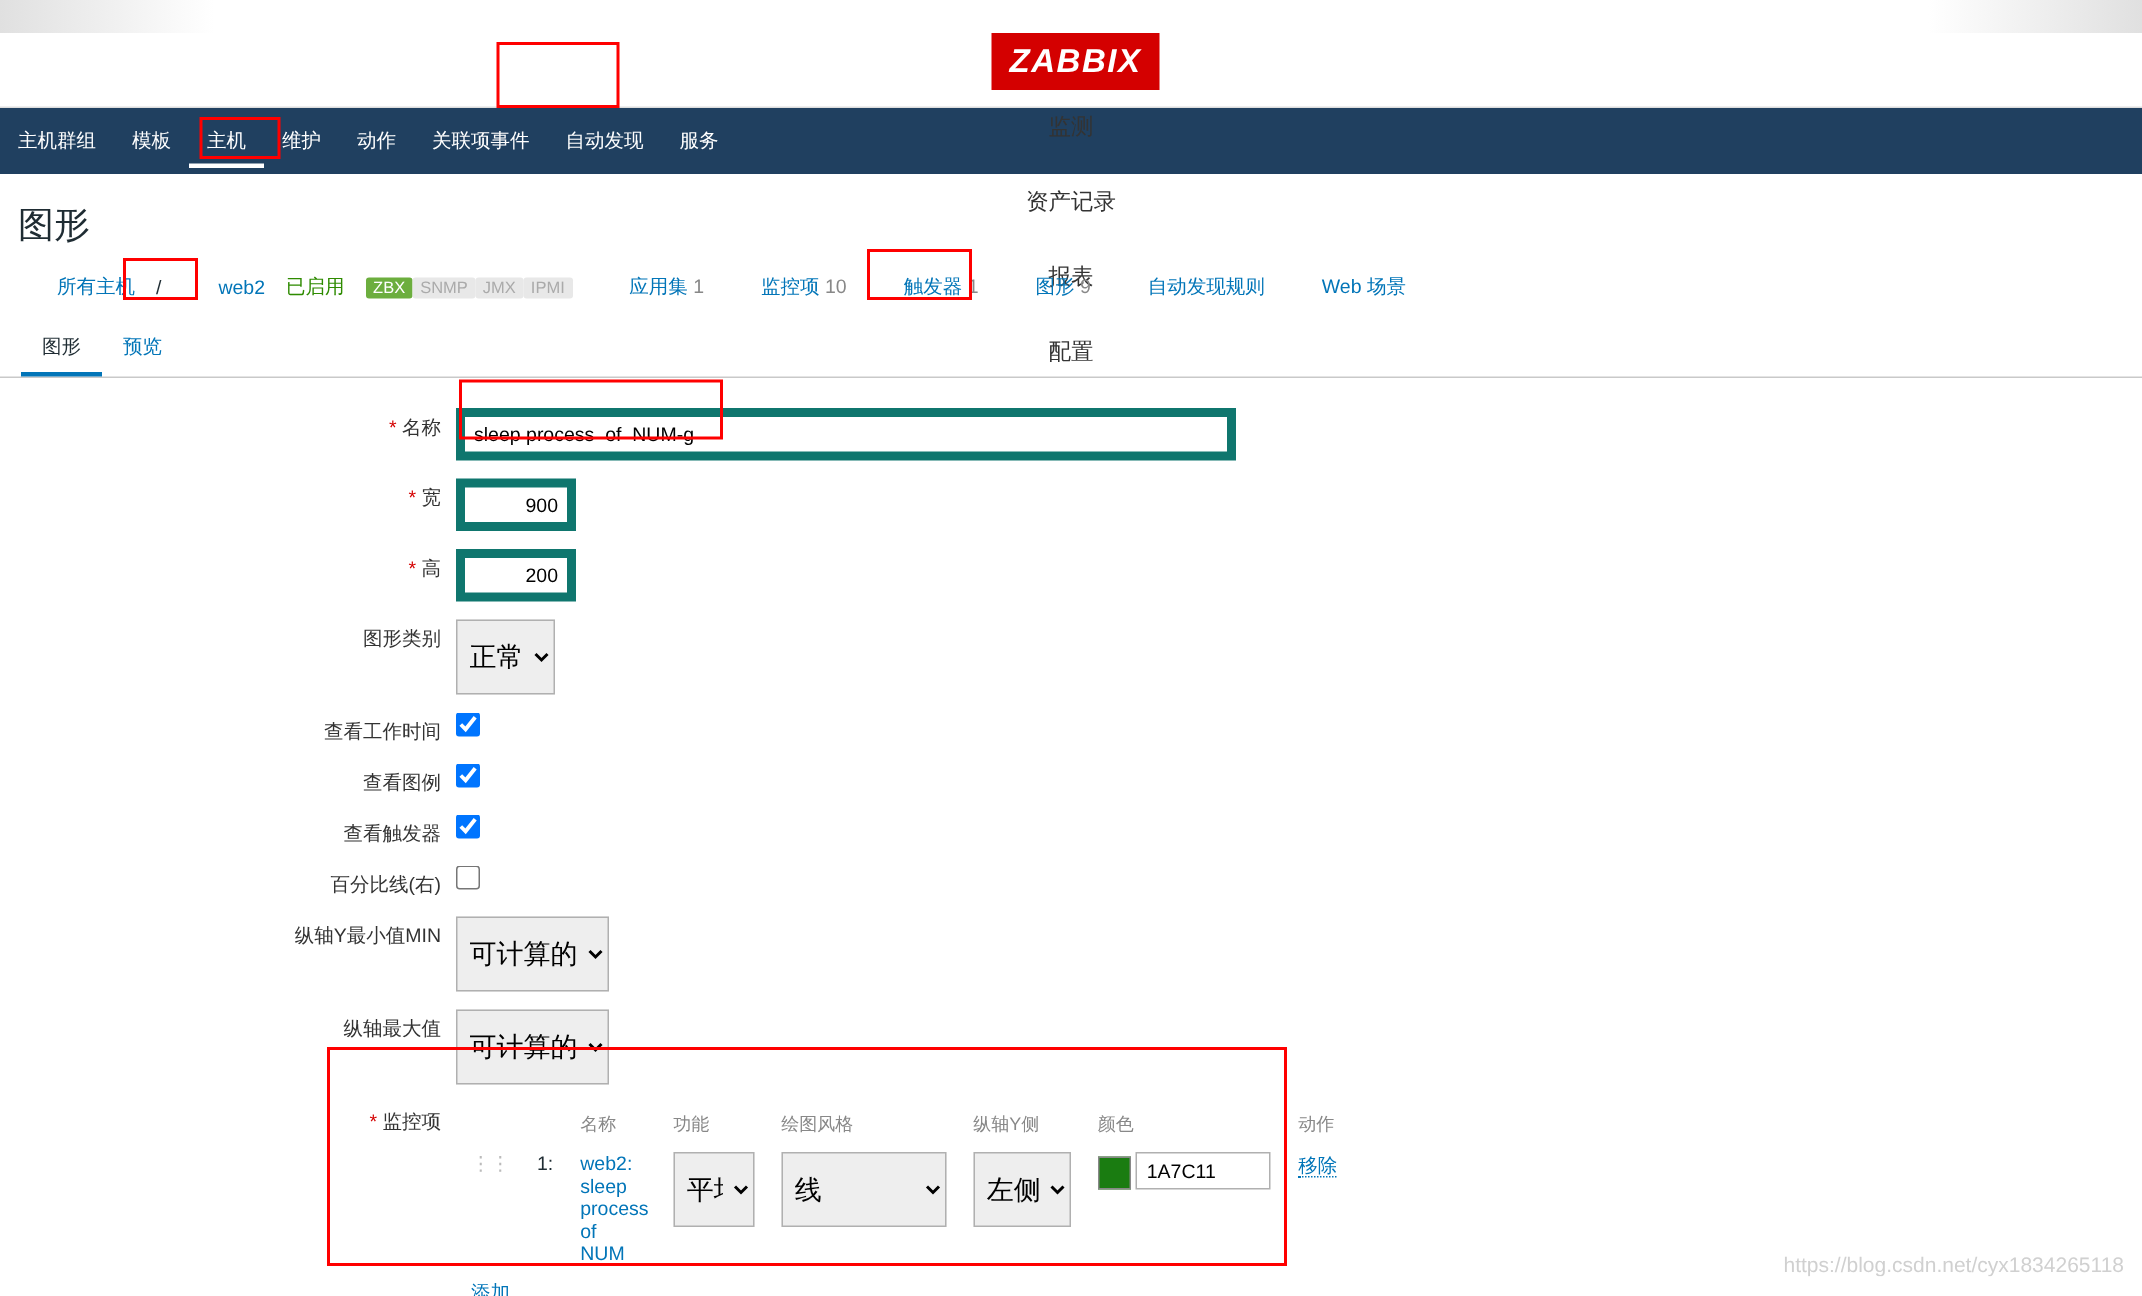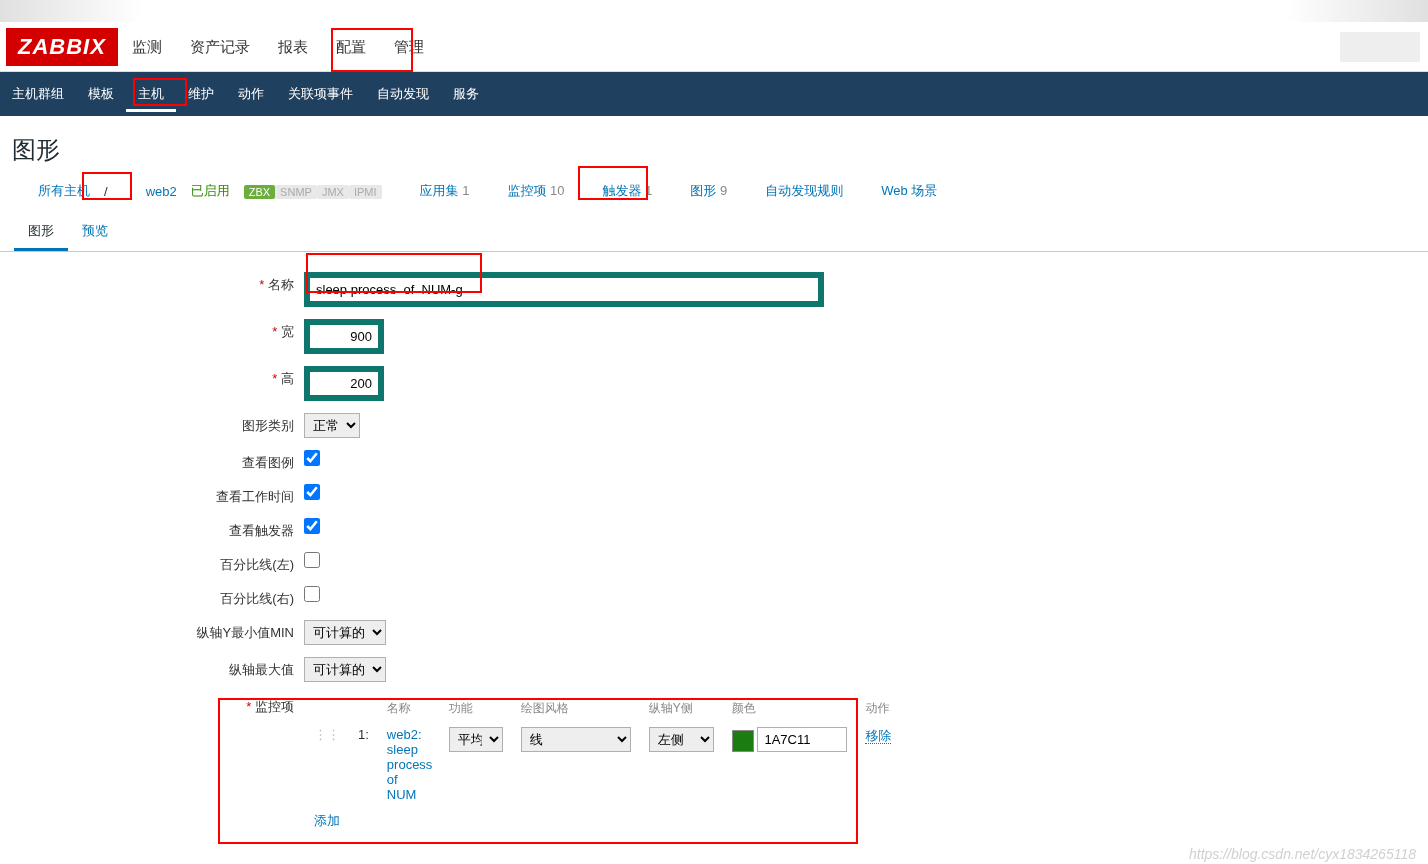--- a/index.html
+++ b/index.html
@@ -1,18 +1,18 @@
 <!DOCTYPE html>
 <html><head>
 <meta charset="utf-8">
 <style>
   * { box-sizing: border-box; margin: 0; padding: 0; }
   body { font-family: Arial, "Microsoft YaHei", sans-serif; font-size: 13px; color: #1f2c33; background: #fff; }
   .topstrip { height: 22px; background: linear-gradient(90deg,#e0e0e0,#fff 10%,#fff 90%,#e0e0e0); display:flex; align-items:center; padding:0 10px; }
-  .mainnav { display:flex; align-items:center; height:50px; background:#fff; border-bottom:1px solid #ddd; }
+  .mainnav { display:flex; align-items:center; height:50px; background:#fff; border-bottom:1px solid #ddd;flex-direction:column; }
   .logo { background:#d40000; color:#fff; font-weight:bold; font-size:22px; padding:6px 12px; margin-left:6px; letter-spacing:1px; font-style:italic; }
   .mainnav .tab { padding:0 14px; height:50px; line-height:50px; color:#333; cursor:pointer; font-size:15px; }
   .subnav { background:#204060; color:#fff; display:flex; align-items:center; height:44px; font-size:13px; }
   .subnav .item { padding:0 12px; height:36px; line-height:36px; cursor:pointer; }
   .subnav .item.active { border-bottom:3px solid #fff; }
   .page-title { font-size:24px; padding:18px 12px 6px; color:#1f2c33; }
   .hostbar { display:flex; align-items:center; gap:14px; padding:10px 14px; font-size:13px; flex-wrap:wrap; }
   .hostbar a { color:#0275b8; text-decoration:none; cursor:pointer;margin-left:24px; }
   .badge { display:inline-block; padding:1px 5px; font-size:11px; border-radius:2px; }
   .badge.zbx { background:#6cae3e; color:#fff; }
@@ -23,31 +23,31 @@
   .tabs2 .t { padding:8px 14px; cursor:pointer; color:#0275b8; }
   .tabs2 .t.active { color:#1f2c33; border-bottom:3px solid #0275b8; }
   .form { padding:20px 14px; }
   .row { display:flex; align-items:flex-start; margin-bottom:12px; }
   .row label { width:290px; text-align:right; padding-right:10px; padding-top:4px; font-size:13px; color:#333; }
   .req::before { content:"* "; color:#d40000; }
   .row .field { }
   input.text { border:6px solid #0f766e; padding:4px 6px; font-size:13px; }
   input.text.name { width:520px; }
   input.text.num { width:80px; text-align:right; }
-  select.sel { border:1px solid #b0b0b0; padding:3px 4px; font-size:13px; background:#eee; }
+  select.sel { border:1px solid #b0b0b0; padding:13px 4px; font-size:18px; background:#eee; }
   .cb { width:16px; height:16px; }
   .items-table { margin-left:300px; }
   .items-table th { text-align:left; font-weight:normal; color:#888; font-size:12px; padding:4px 8px; }
   .items-table td { padding:4px 8px; vertical-align:top; font-size:13px; }
   .colorchip { width:22px; height:22px; background:#1a7c11; display:inline-block; vertical-align:middle; border:1px solid #888; }
   .colortxt { border:1px solid #b0b0b0; padding:4px 6px; width:90px; font-size:13px; }
   .link { color:#0275b8; cursor:pointer; text-decoration:none; }
   .drag { color:#bbb; cursor:grab; }
   .redbox { position:absolute; border:2px solid #ff0000; pointer-events:none; }
-  .watermark { position:fixed; right:12px; bottom:2px; color:#d0d0d0; font-size:14px;font-style:italic; }
+  .watermark { position:fixed; right:12px; bottom:13px; color:#d0d0d0; font-size:14px; }
 </style>
 </head>
 <body>
 
 <div class="topstrip"></div>
 
 <div class="mainnav">
   <div class="logo">ZABBIX</div>
   <div class="tab">监测</div>
   <div class="tab">资产记录</div>
@@ -108,38 +108,34 @@
     <label class="req">高</label>
     <div class="field"><input class="text num" value="200" style=""></div>
   </div>
 
   <div class="row">
     <label>图形类别</label>
     <div class="field"><select class="sel"><option>正常</option></select></div>
   </div>
 
   <div class="row">
-    <label>查看图例</label>
+    <label>查看工作时间</label>
     <div class="field"><input type="checkbox" class="cb" checked="" style=""></div>
   </div>
 
   <div class="row">
-    <label>查看工作时间</label>
+    <label>查看图例</label>
     <div class="field"><input type="checkbox" class="cb" checked="" style=""></div>
   </div>
 
   <div class="row">
     <label>查看触发器</label>
     <div class="field"><input type="checkbox" class="cb" checked="" style=""></div>
   </div>
 
-  <div class="row">
-    <label>百分比线(左)</label>
-    <div class="field"><input type="checkbox" class="cb" style=""></div>
-  </div>
 
   <div class="row">
     <label>百分比线(右)</label>
     <div class="field"><input type="checkbox" class="cb" style=""></div>
   </div>
 
   <div class="row">
     <label>纵轴Y最小值MIN</label>
     <div class="field"><select class="sel"><option>可计算的</option></select></div>
   </div>

